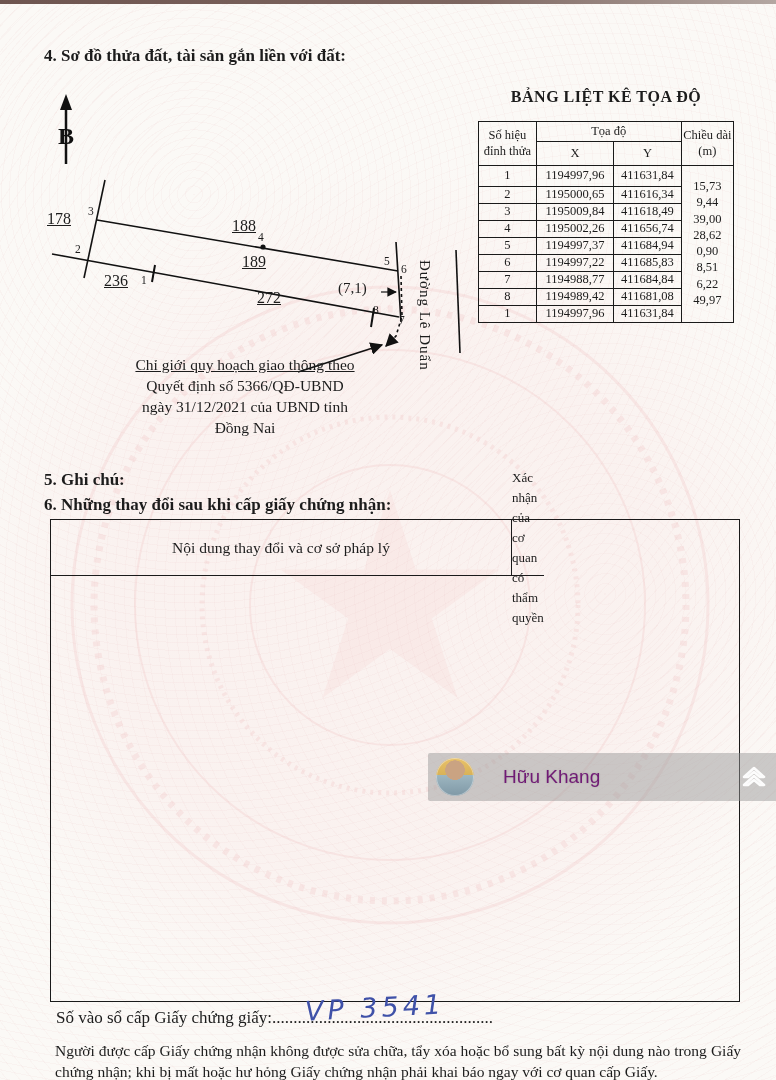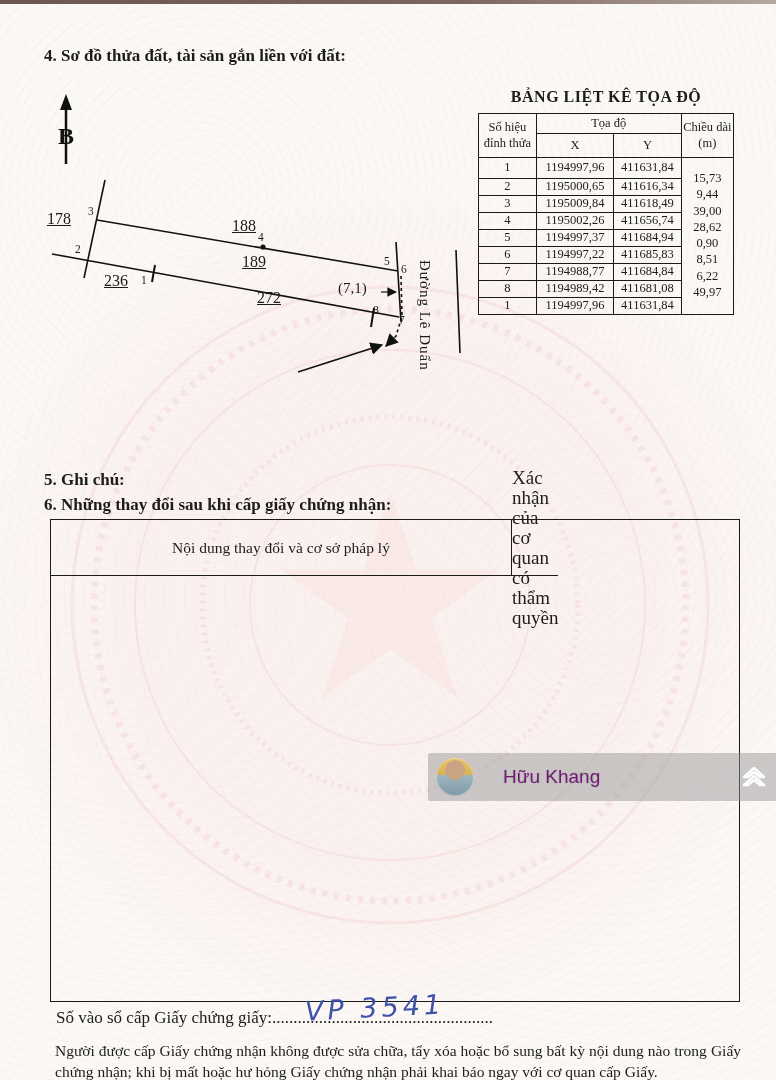--- a/index.html
+++ b/index.html
@@ -42,36 +42,36 @@
   #v5{left:384px;top:255px;} #v6{left:401px;top:263px;} #v1{left:141px;top:274px;}
   #v8{left:373px;top:304px;} #v7{left:399px;top:314px;}
   #road-name{position:absolute;left:416px;top:260px;z-index:2;font-size:15px;
     writing-mode:vertical-rl;letter-spacing:1px;}
   .note{position:absolute;left:95px;top:354px;width:300px;text-align:center;
     font-size:15.5px;line-height:21px;z-index:2;}
   .note .l1{text-decoration:underline;}
 
   
   .coords-wrap{position:absolute;left:478px;top:88px;width:256px;z-index:2;}
-  .coords-title{text-align:center;font-weight:bold;font-size:16px;letter-spacing:.5px;margin-bottom:7px;}
+  .coords-title{text-align:center;font-weight:bold;font-size:16px;letter-spacing:.5px;margin-bottom:15px;}
   table.coords{border-collapse:collapse;width:256px;font-size:12.5px;}
   table.coords th,table.coords td{border:1px solid #1a1a1a;text-align:center;padding:0;line-height:1.25;}
   table.coords th{font-weight:normal;font-size:12.5px;}
   .cw1{width:58px;} .cw2{width:77px;} .cw3{width:67px;} .cw4{width:52px;}
   td.num{height:16px;} tr.first td.num{height:20px;}
   td.lencell{vertical-align:top;}
   .lenstack{padding-top:12px;}
   .lenstack div{height:16.3px;line-height:16.3px;}
 
   
   .changes{position:absolute;left:50px;top:519px;width:688px;height:481px;
     border:1.5px solid #1a1a1a;z-index:2;display:flex;flex-direction:row;}
   .changes .hdr{display:flex;border-bottom:1px solid #1a1a1a;height:55px;}
   .changes .hdr .c1{width:460px;border-right:1px solid #1a1a1a;display:flex;align-items:center;justify-content:center;font-size:15.5px;}
-  .changes .hdr .c2{flex:1;display:flex;flex-direction:column;align-items:center;justify-content:center;font-size:19px;line-height:20px;}
+  .changes .hdr .c2{flex:1;display:flex;flex-direction:column;align-items:center;justify-content:center;font-size:13px;line-height:20px;}
   .changes .body{display:flex;flex:1;}
   .changes .body .c1{width:460px;border-right:1px solid #1a1a1a;}
   .changes .body .c2{flex:1;}
 
   
   .registry{position:absolute;left:56px;top:1008px;z-index:2;font-size:17px;white-space:nowrap;}
   .handwritten{position:absolute;left:305px;top:992px;z-index:3;
     font-size:27px;font-style:italic;color:#3f51a8;transform:rotate(-3deg);
     font-family:"DejaVu Sans",sans-serif;letter-spacing:4px;}
   .footer-par{position:absolute;left:55px;top:1040px;width:686px;z-index:2;
@@ -144,20 +144,26 @@
   <span class="vlabel" id="v1">1</span>
   <span class="vlabel" id="v2">2</span>
   <span class="vlabel" id="v3">3</span>
   <span class="vlabel" id="v4">4</span>
   <span class="vlabel" id="v5">5</span>
   <span class="vlabel" id="v6">6</span>
   <span class="vlabel" id="v7">7</span>
   <span class="vlabel" id="v8">8</span>
   <div id="road-name">Đường Lê Duẩn</div>
 
+  <div class="note">
+    <div class="l1">Chỉ giới quy hoạch giao thông theo</div>
+    <div>Quyết định số 5366/QĐ-UBND</div>
+    <div>ngày 31/12/2021 của UBND tỉnh</div>
+    <div>Đồng Nai</div>
+  </div>
 
   <div class="coords-wrap">
     <div class="coords-title">BẢNG LIỆT KÊ TỌA ĐỘ</div>
     <table class="coords">
       <tbody>
           <tr>
         <th class="cw1" rowspan="2">
           <span>Số hiệu</span><br>
           <span>đỉnh thửa</span>
         </th>

